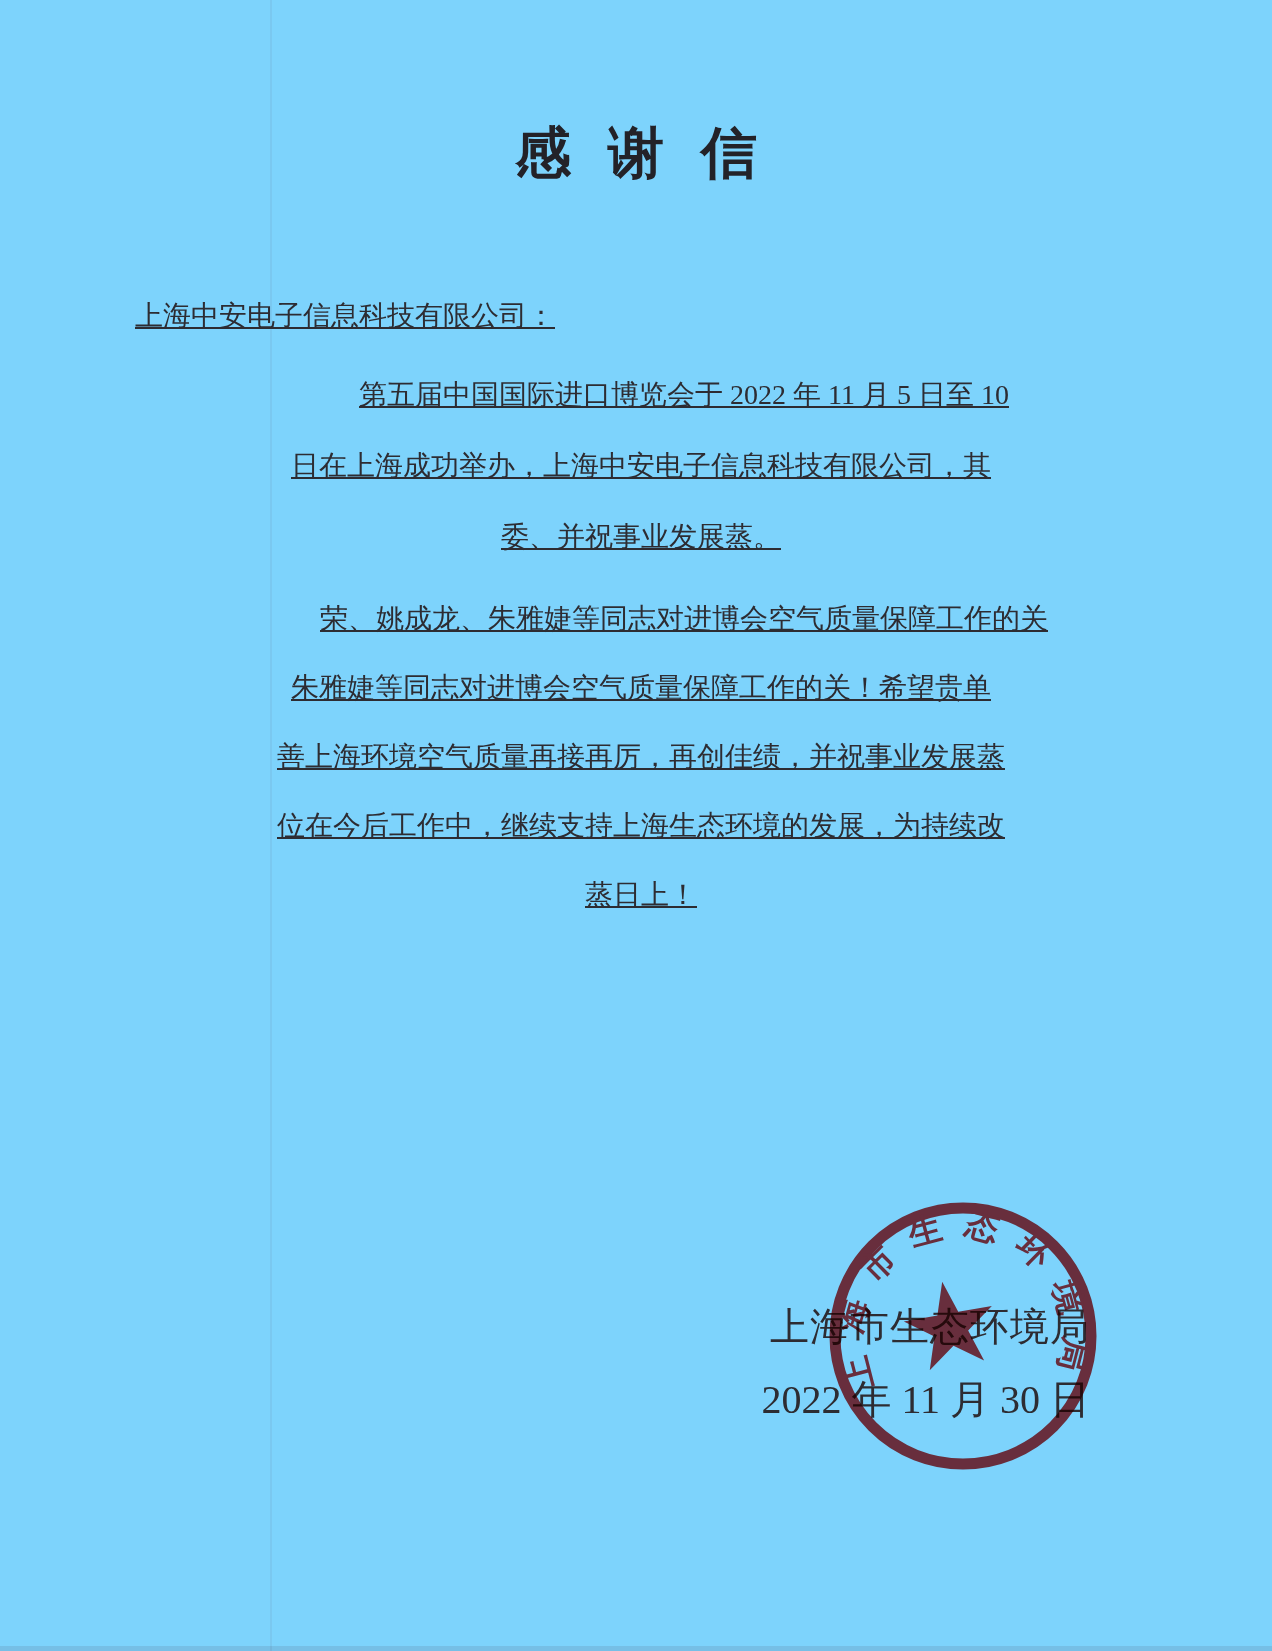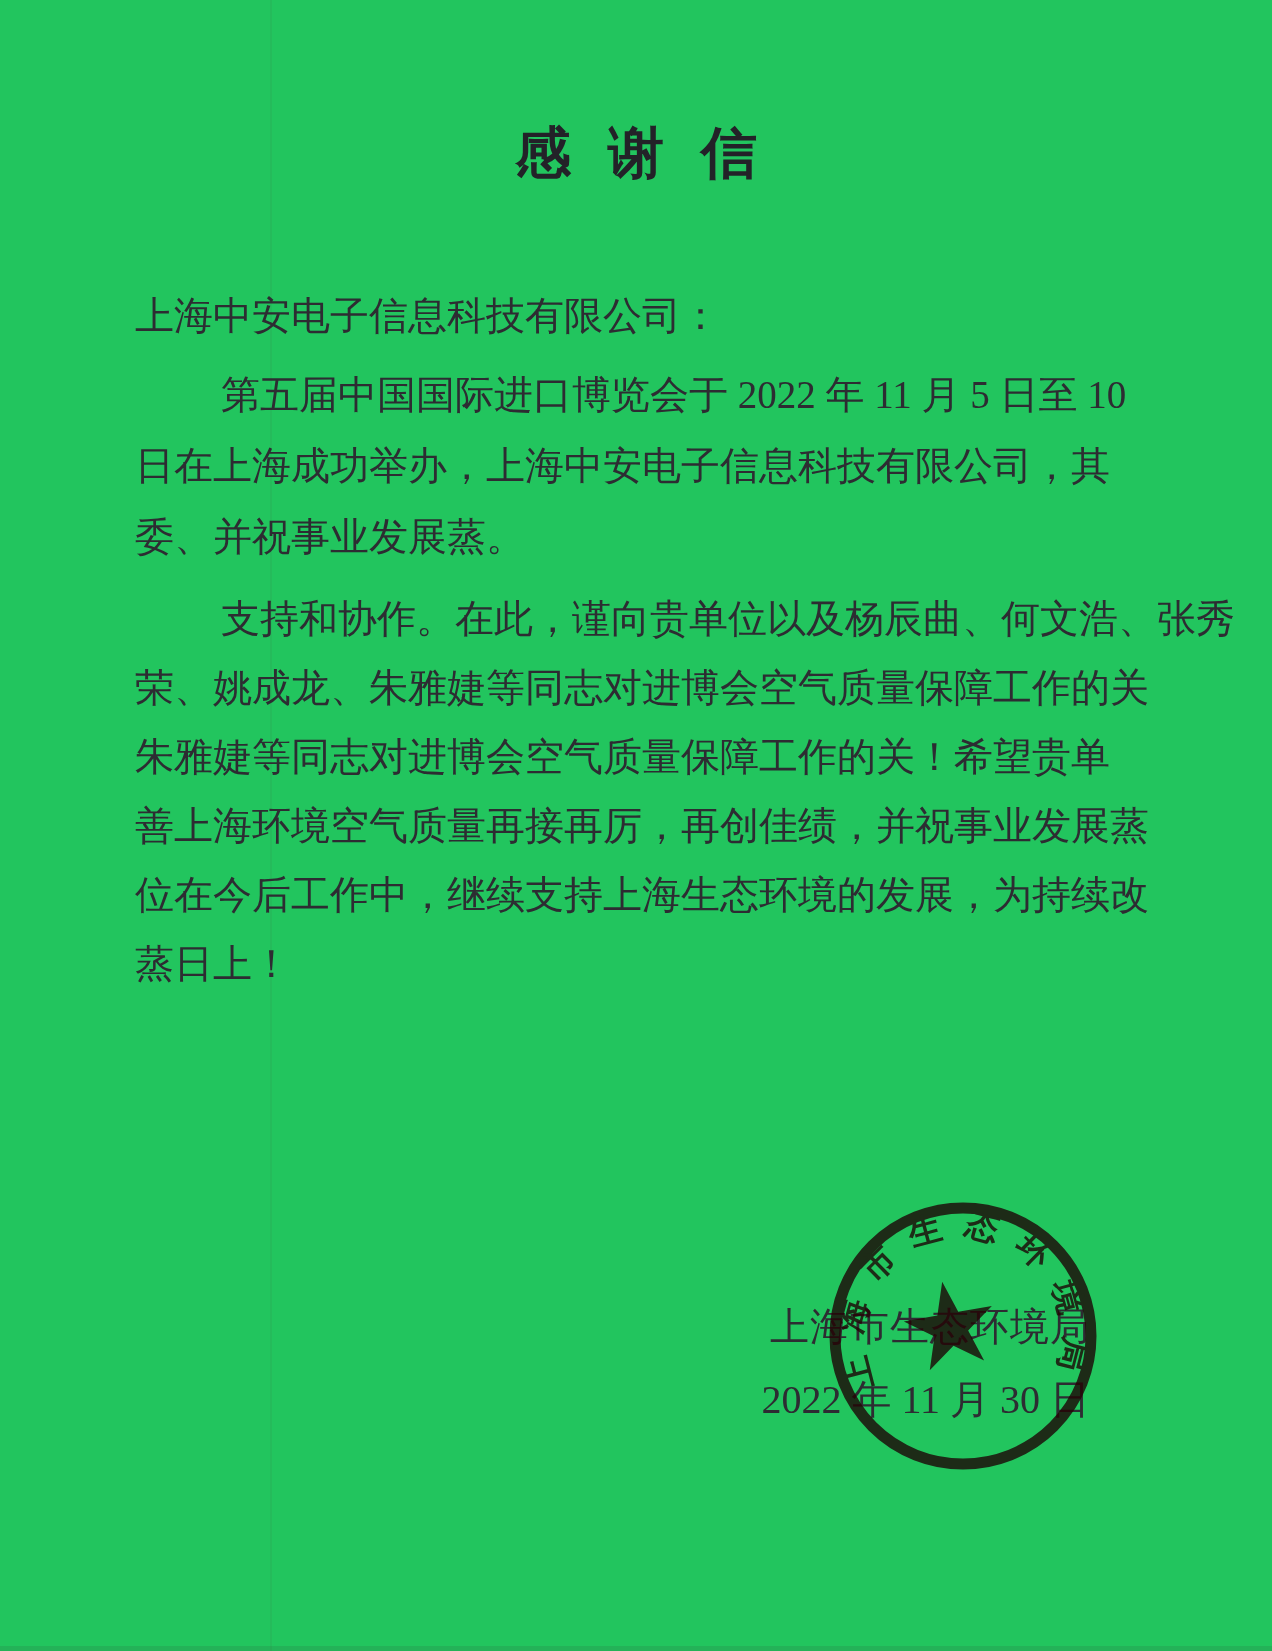--- a/index.html
+++ b/index.html
@@ -1,20 +1,20 @@
 <!DOCTYPE html>
 <html><head>
 <meta charset="utf-8">
 <style>
   html,body { margin:0; padding:0; background:#e8e8e8; }
   .page {
     position:relative;
     width:1272px; height:1651px;
     margin:0 auto;
-    background:#22c55e;
+    background:#7dd3fc;
     overflow:hidden;
     font-family:"Liberation Serif","DejaVu Serif",serif;
     color:#2d2c32;
   }
   .crease {
     position:absolute; left:270px; top:0; width:2px; height:100%;
     background:rgba(90,30,50,0.06);
   }
   .bottom-shadow {
     position:absolute; left:0; bottom:0; width:100%; height:5px;
@@ -22,23 +22,24 @@
   }
   .title {
     position:absolute; top:118px; left:0; width:100%;
     margin:0; text-align:center;
     font-size:56px; font-weight:700; line-height:70px;
     letter-spacing:37px; padding-left:37px; box-sizing:border-box;
     color:#232228;
   }
   .body {
     position:absolute; left:135px; top:280px; width:1012px;
-    font-size:39px;
+    font-size:28px;
+    text-decoration:underline;
   }
-  .line { line-height:71px; white-space:nowrap; }
+  .line { line-height:71px; white-space:nowrap;text-align:center; }
   .p2 .line { line-height:69px; }
   .salutation { line-height:71px; }
   .paragraph.p1 { margin-top:8px; }
   .paragraph.p2 { margin-top:12px; }
   .paragraph .line:first-child { text-indent:86px; }
   .sign-block {
     position:absolute; top:1305px; right:182px; text-align:right;
   }
   .signature { font-size:39px; line-height:44px; letter-spacing:1px; }
   .date { font-size:40px; line-height:44px; margin-top:29px; }
@@ -58,21 +59,20 @@
   <h1 class="title">感谢信</h1>
 
   <div class="body">
     <div class="salutation">上海中安电子信息科技有限公司：</div>
     <div class="paragraph p1">
         <div class="line">第五届中国国际进口博览会于 2022 年 11 月 5 日至 10</div>
         <div class="line">日在上海成功举办，上海中安电子信息科技有限公司，其</div>
         <div class="line">委、并祝事业发展蒸。</div>
       </div>
     <div class="paragraph p2">
-        <div class="line">支持和协作。在此，谨向贵单位以及杨辰曲、何文浩、张秀</div>
         <div class="line">荣、姚成龙、朱雅婕等同志对进博会空气质量保障工作的关</div>
         <div class="line">朱雅婕等同志对进博会空气质量保障工作的关！希望贵单</div>
         <div class="line">善上海环境空气质量再接再厉，再创佳绩，并祝事业发展蒸</div>
         <div class="line">位在今后工作中，继续支持上海生态环境的发展，为持续改</div>
         <div class="line">蒸日上！</div>
       </div>
   </div>
 
   <div class="sign-block">
     <div class="signature">上海市生态环境局</div>

